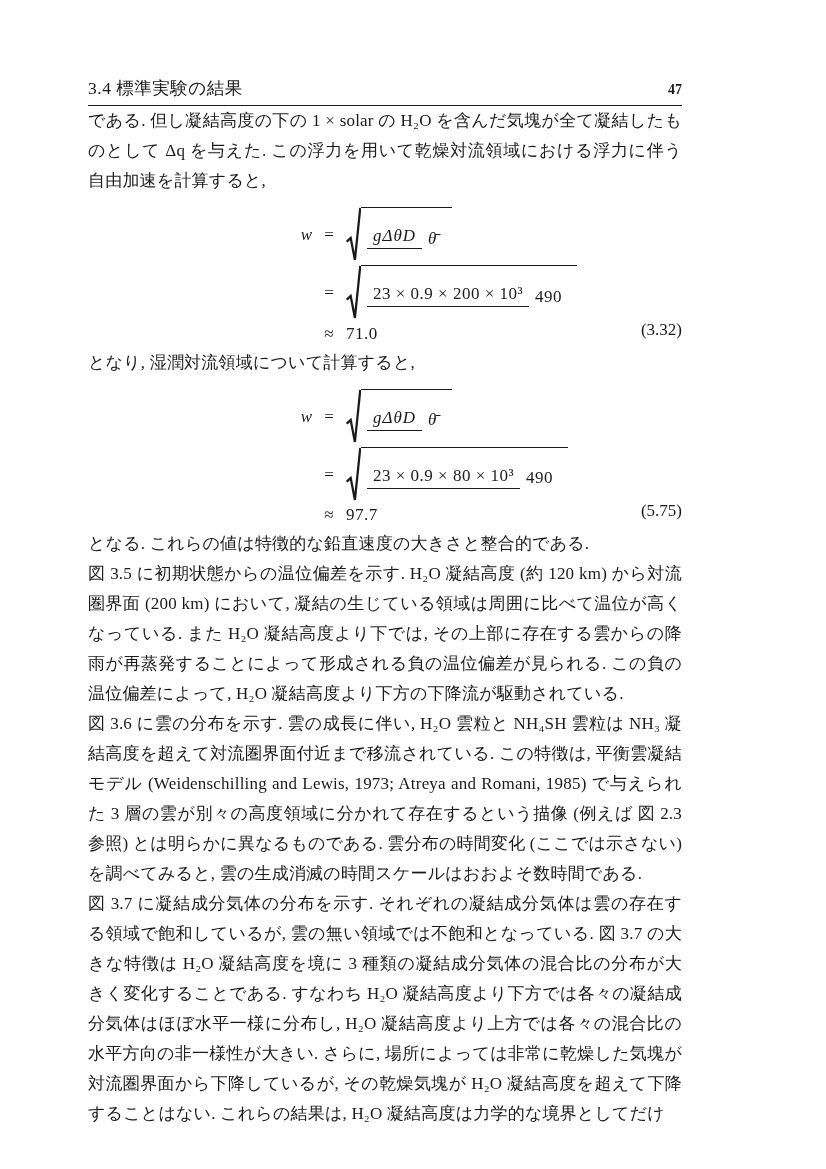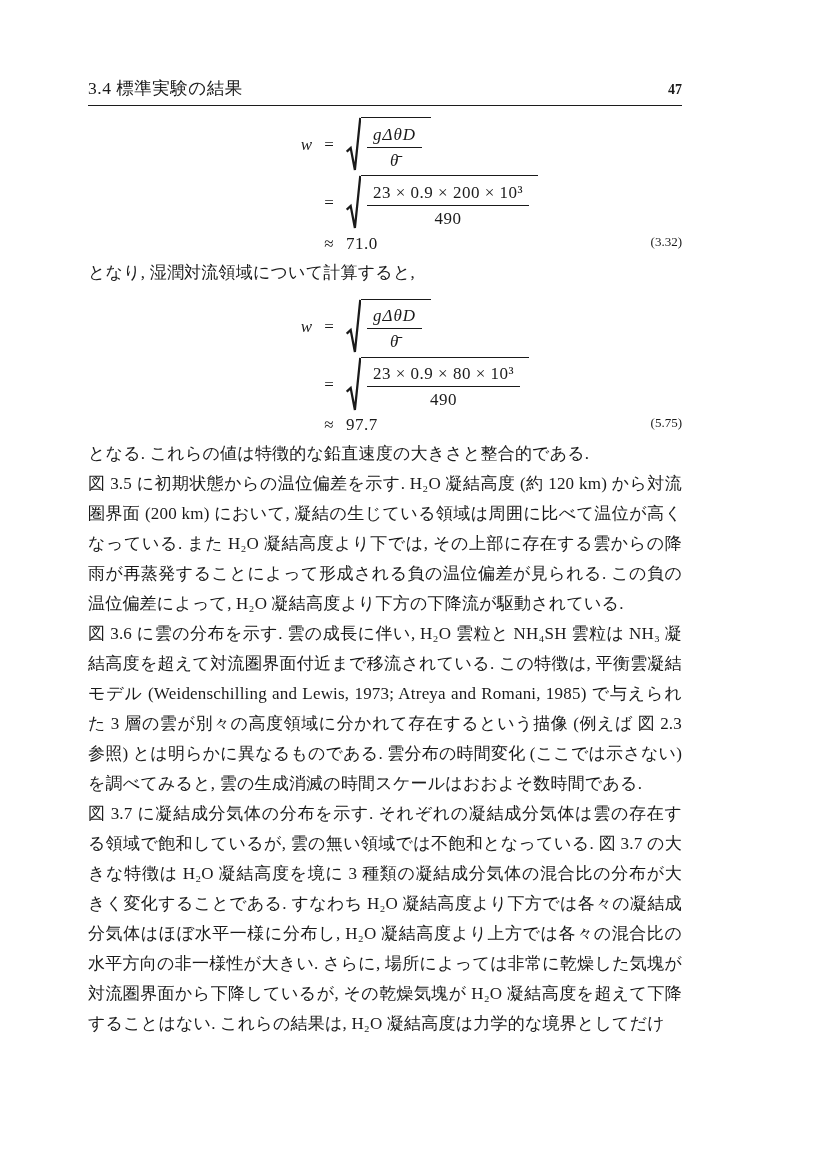--- a/index.html
+++ b/index.html
@@ -87,50 +87,51 @@
   .surd svg { width: 100%; height: 100%; display: block; }
   .radicand {
     border-top: 1.6px solid #1a1a1a;
     padding: 3px 9px 0 6px;
     display: flex;
     align-items: center;
   }
 
   .frac {
     display: inline-flex;
-    flex-direction: column;
+    flex-direction: row;
     align-items: center;
     line-height: 21px;
   }
   .frac .fnum {
     padding: 0 6px 2px 6px;
     border-bottom: 1.4px solid #1a1a1a;
     white-space: nowrap;
   }
   .frac .fden { padding: 2px 6px 0 6px; }
   .math-it { font-style: italic; letter-spacing: 1px; }
   .num-up { letter-spacing: 0.5px; }
 
   .eq-label {
     position: absolute;
     right: 0;
     bottom: 4px;
-    font-size: 13px;
+    font-size: 17px;
   }
 </style>
 </head>
 <body>
 
 <div class="page">
 
   <div class="runhead">
     <span class="sec">3.4  標準実験の結果</span>
     <span class="pageno">47</span>
   </div>
 
+  <p class="body-text mt-p1">である. 但し凝結高度の下の 1 × solar の H₂O を含んだ気塊が全て凝結したものとして Δq を与えた. この浮力を用いて乾燥対流領域における浮力に伴う自由加速を計算すると,</p>
 
   <div class="equation">
     <div class="eq-lines">
 
       <div class="eq-row">
         <span class="eq-lhs">w</span>
         <span class="eq-rel">=</span>
         <span class="sqrt">
           <span class="surd">
             <svg viewBox="0 0 16 60" preserveAspectRatio="none" aria-hidden="true">

